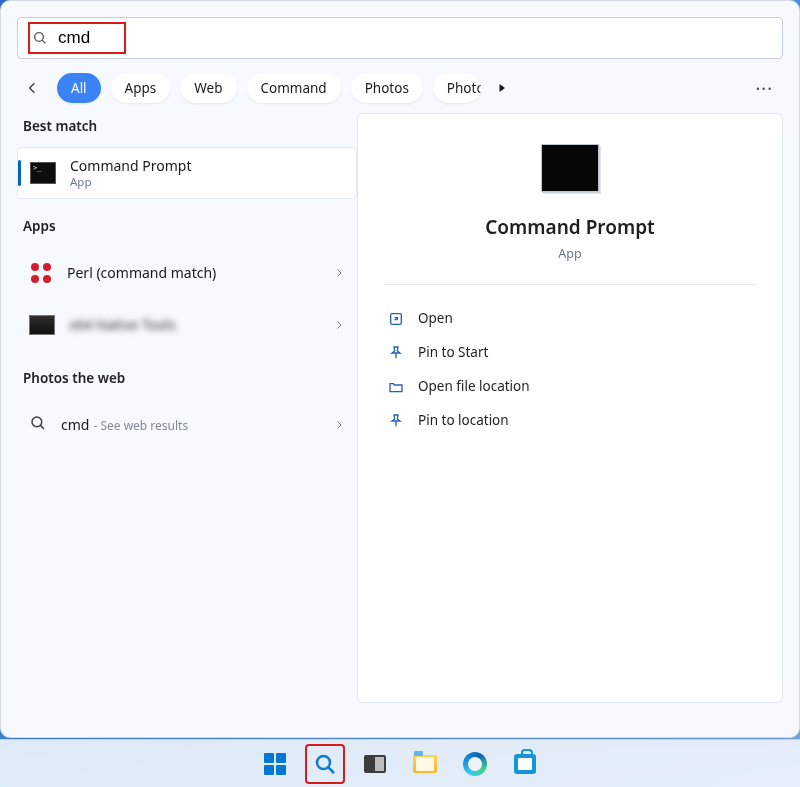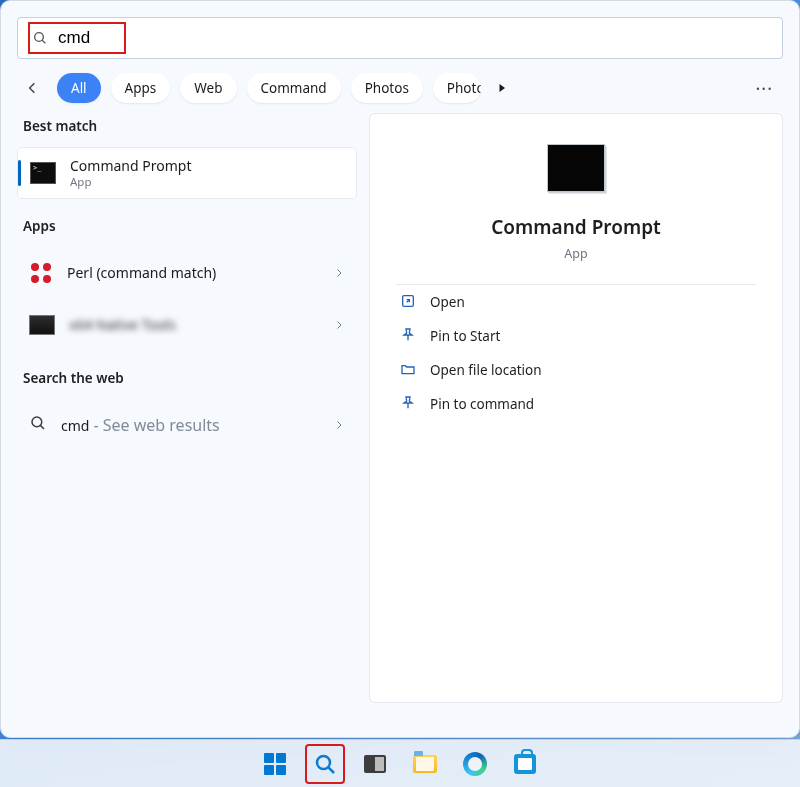--- a/index.html
+++ b/index.html
@@ -88,21 +88,21 @@
     font-size: 18px;
     letter-spacing: 1px;
     padding: 0 8px;
     color: #4a4a4a;
     cursor: pointer;
   }
 
   
   .body-cols {
     display: flex;
-    gap: 12px;
+    gap: 0;
     margin-top: 8px;
     height: 590px;
   }
   .col-left { width: 340px; }
   .col-right {
     flex: 1;
     background: #fff;
     border: 1px solid #e3e8ef;
     border-radius: 6px;
     padding-top: 30px;
@@ -167,21 +167,21 @@
     width: 26px; height: 20px;
     background: linear-gradient(#2d2d2d,#111);
     border: 1px solid #777;
   }
   .blur-text {
     filter: blur(3px);
     color: #333;
     font-size: 14px;
   }
   .icon-loupe svg { width: 18px; height: 18px; }
-  .web-sub { font-size: 16px; color: #818a97; margin-left:4px;}
+  .web-sub { font-size: 12px; color: #818a97; margin-left:4px;}
 
   
   .preview-icon {
     width: 58px; height: 48px;
     margin: 0 auto;
     background: #060606;
     border: 1px solid #bfc5cc;
     box-shadow: 1px 1px 0 #cfd4da, 2px 2px 0 #e2e6eb;
   }
   .preview-title {
@@ -197,21 +197,21 @@
     color: #6e7682;
     margin-top: 5px;
   }
   .preview-divider {
     height: 1px;
     background: #e6ebf1;
     margin: 22px 26px 8px 26px;
   }
   .action {
     display: flex;
-    align-items: flex-start;
+    align-items: flex-end;
     gap: 14px;
     height: 34px;
     padding: 0 30px;
     font-size: 13.5px;
     color: #1f1f1f;
     cursor: pointer;
   }
   .action.highlighted {
     border: 2px solid #d71a1a;
     margin: 0 18px;
@@ -350,21 +350,21 @@
         <div class="txt">
             <span class="blur-text">x64 Native Tools</span>
           </div>
         <span class="chev">
           <svg width="12" height="12" viewBox="0 0 24 24" fill="none" stroke="#6f7885" stroke-width="2">
               <polyline points="9 5 16 12 9 19"></polyline>
             </svg>
         </span>
       </div>
 
-      <div class="section-h" style="margin-top:18px">Search the web</div>
+      <div class="section-h" style="margin-top:18px">Photos the web</div>
 
       <div class="result">
         <span class="icon-loupe">
           <svg viewBox="0 0 24 24" fill="none" stroke="#3d3d3d" stroke-width="2">
               <circle cx="10.5" cy="10.5" r="6.5"></circle>
               <line x1="20" y1="20" x2="15.2" y2="15.2"></line>
             </svg>
         </span>
         <div class="txt" style="flex-direction:row; align-items:baseline;">
           <span class="title">cmd</span>
@@ -413,21 +413,21 @@
         </span>
         <span>Open file location</span>
       </div>
 
       <div class="action">
         <span class="ic">
           <svg viewBox="0 0 24 24" fill="none" stroke-width="2">
               <path d="M9 3h6l-1 6 4 3H6l4-3-1-6zM12 12v8"></path>
             </svg>
         </span>
-        <span>Pin to command</span>
+        <span>Pin to location</span>
       </div>
     </div>
 
   </div>
 </div>
 
 <div class="taskbar">
   <div class="tb-item">
     <div class="icon-start">
         <div></div>

